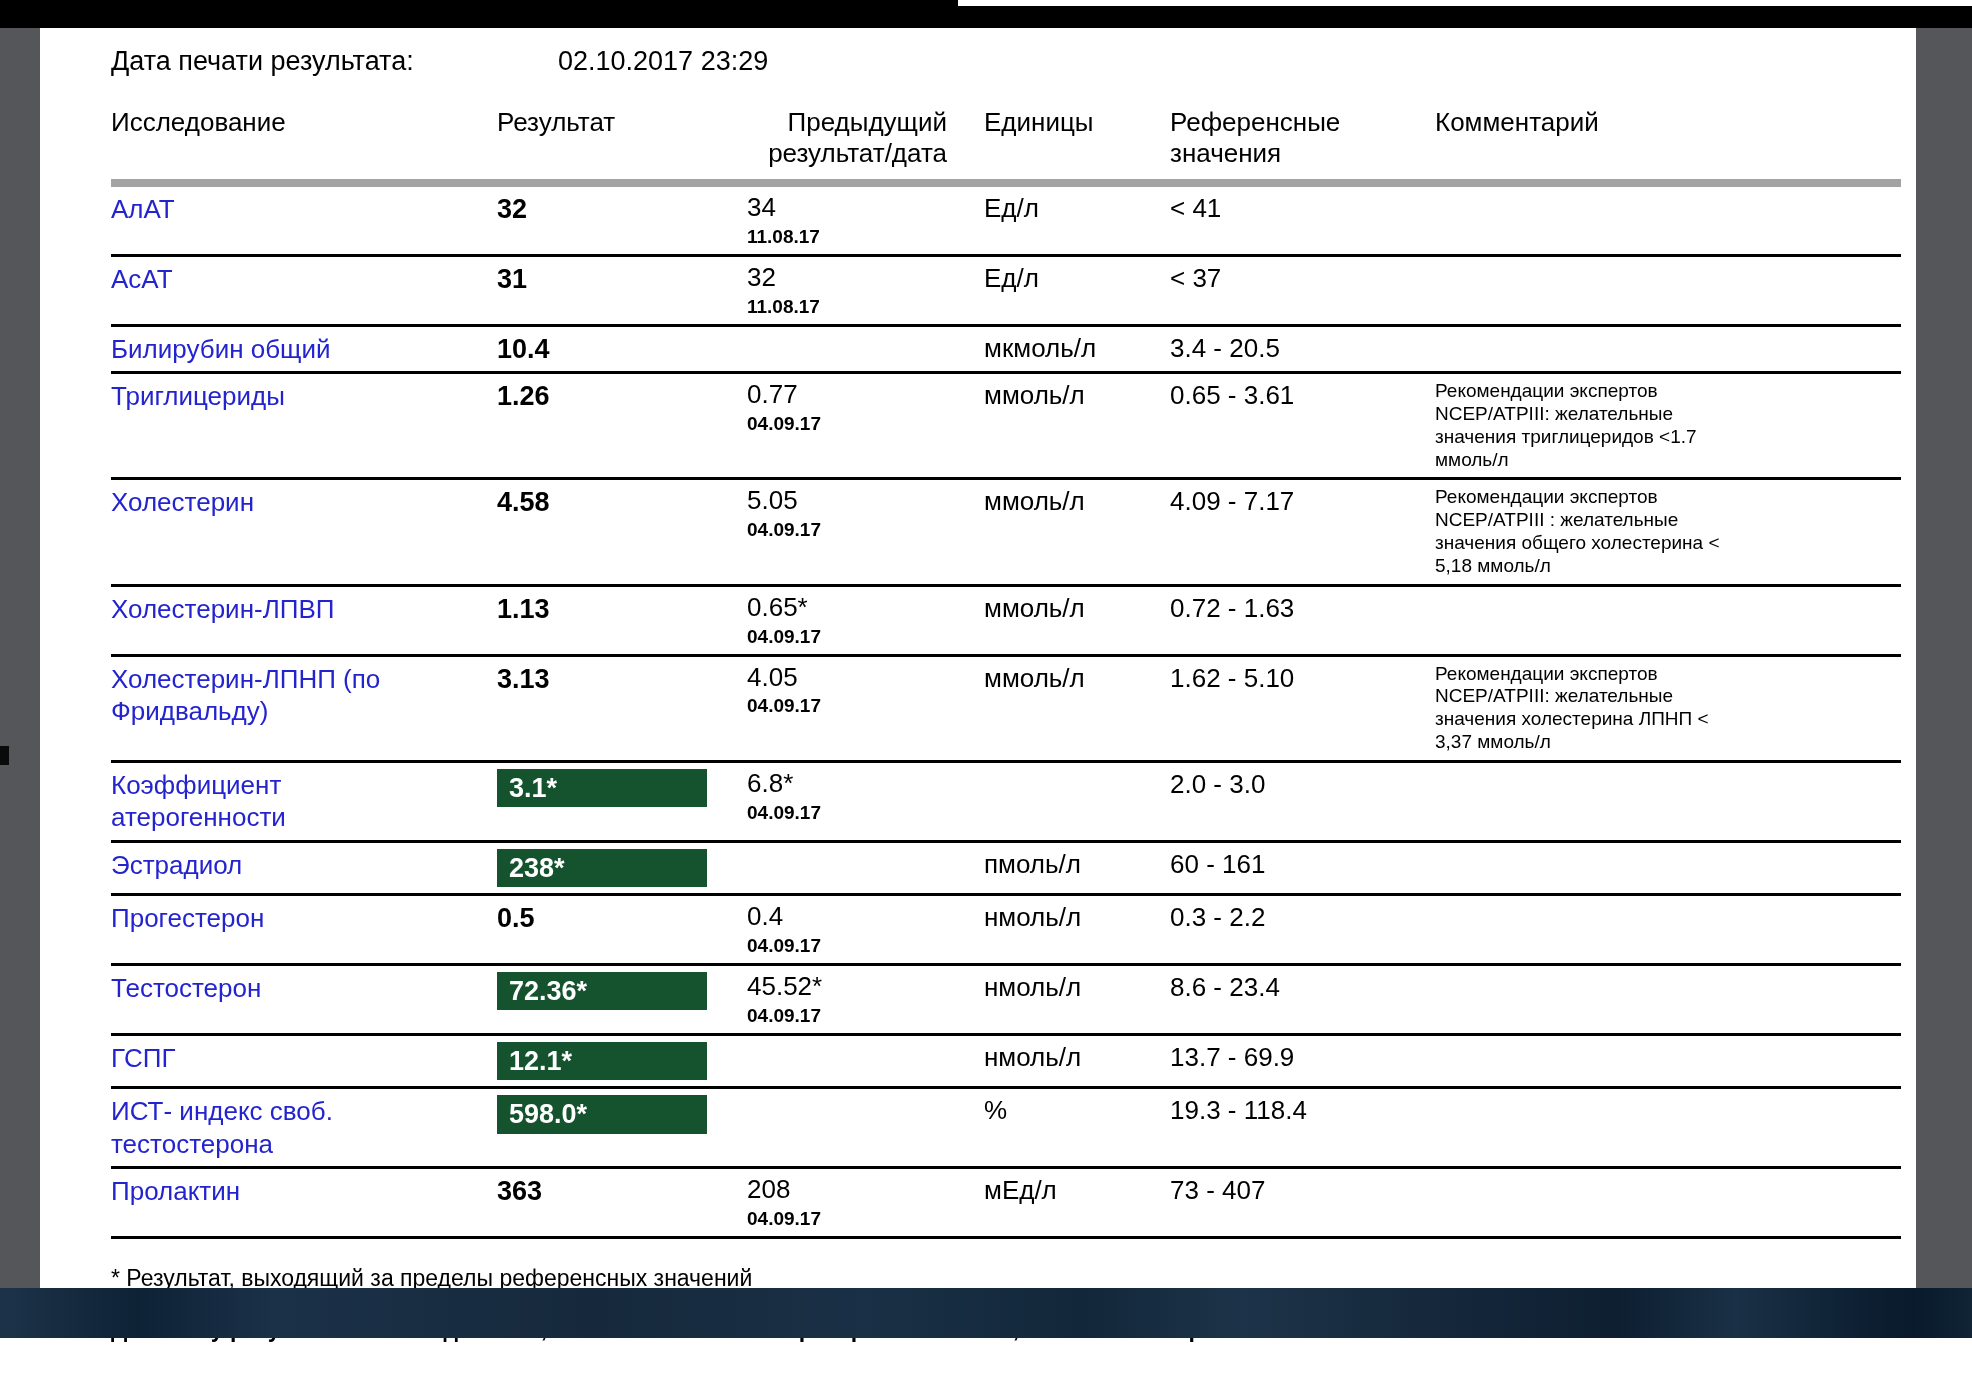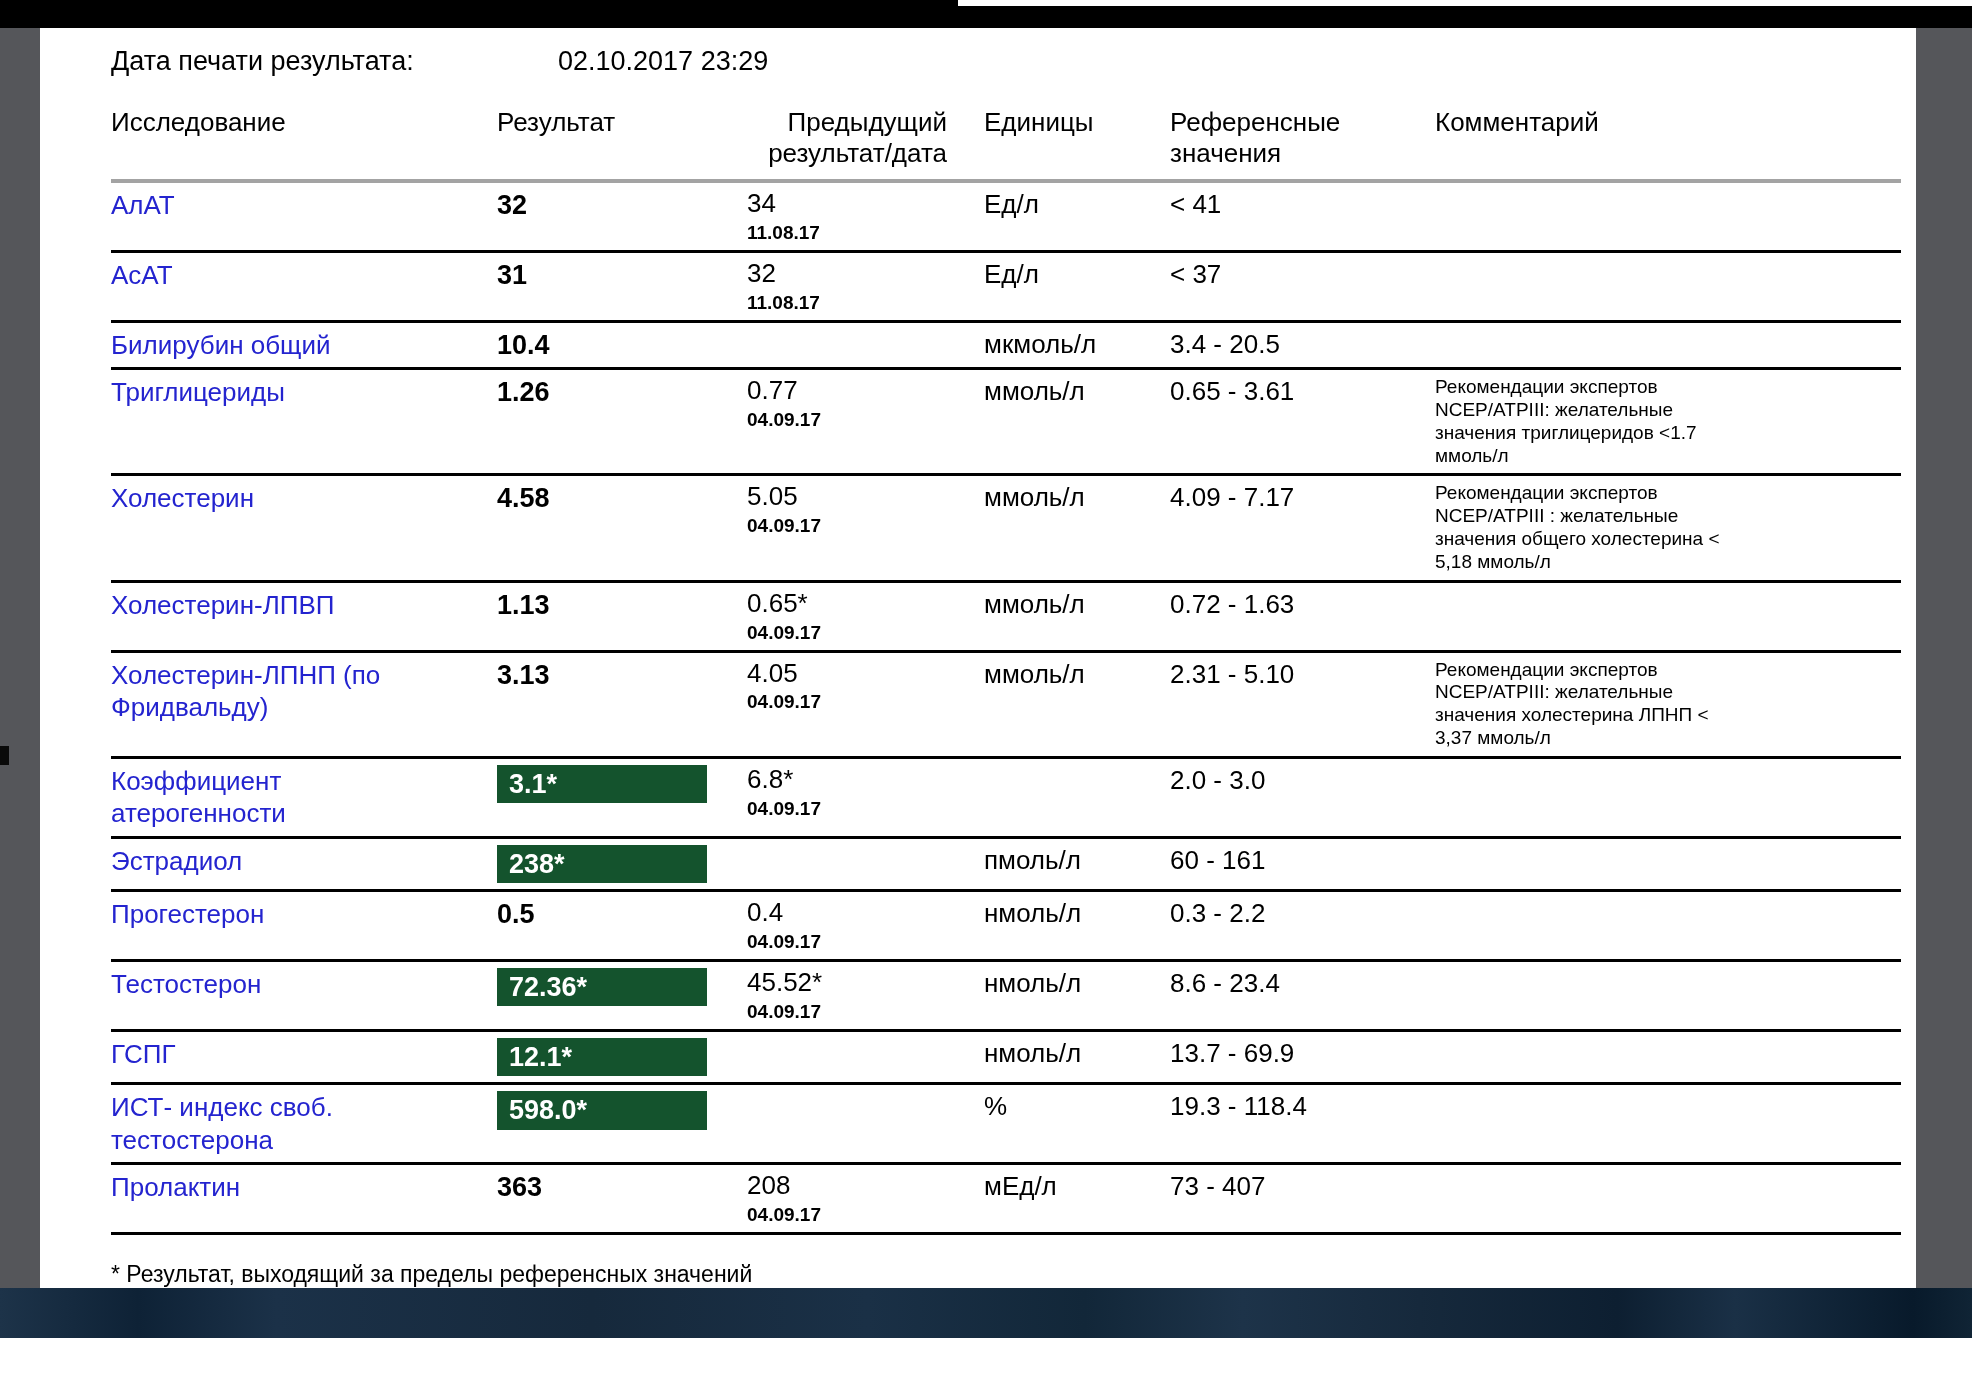--- a/index.html
+++ b/index.html
@@ -19,21 +19,21 @@
   }
 
   
   .doc{position:absolute;left:40px;top:28px;width:1876px;height:1260px;background:#fff;box-sizing:border-box;padding:10px 0 0 71px;}
   .date-line{display:flex;font-size:27px;margin-top:8px;}
   .date-line .lbl{width:447px;}
 
   table.results{border-collapse:collapse;table-layout:fixed;width:1790px;margin-top:26px;}
   table.results th{font-weight:normal;text-align:left;vertical-align:top;font-size:26px;padding:4px 8px 10px 0;}
   table.results td{vertical-align:top;padding:6px 8px 6px 0;font-size:26px;}
-  table.results thead tr{border-bottom:4px solid #a3a3a3;}
+  table.results thead tr{border-bottom:8px solid #a3a3a3;}
   table.results tbody tr{border-bottom:3px solid #000;}
   .test-name{color:#2424cf;text-decoration:none;display:inline-block;max-width:320px;line-height:1.25;}
   .result{font-weight:bold;font-size:27px;line-height:1.2;}
   .result.flag{background:#14532d;color:#fff;display:inline-block;width:198px;padding:3px 0 3px 12px;}
   .prev{font-size:26px;line-height:1.15;}
   .prev-date{font-size:19px;font-weight:bold;margin-top:3px;}
   .comment{width:300px;font-size:19px;line-height:1.2;}
 
   .footnote{font-size:23px;margin-top:26px;}
   .dyn-note{font-size:23px;font-weight:bold;margin-top:24px;}
@@ -163,21 +163,21 @@
   </tr>
 
   <tr>
     <td><a href="#" class="test-name">Холестерин-ЛПНП (по Фридвальду)</a></td>
     <td><span class="result">3.13</span></td>
     <td>
       <div class="prev">4.05</div>
       <div class="prev-date">04.09.17</div>
     </td>
     <td>ммоль/л</td>
-    <td>2.31 - 5.10</td>
+    <td>1.62 - 5.10</td>
     <td>
               <div class="comment">Рекомендации экспертов NCEP/ATPIII: желательные значения холестерина ЛПНП &lt; 3,37 ммоль/л</div>
             </td>
   </tr>
 
   <tr>
     <td><a href="#" class="test-name">Коэффициент атерогенности</a></td>
     <td><span class="result flag">3.1*</span></td>
     <td>
       <div class="prev">6.8*</div>

